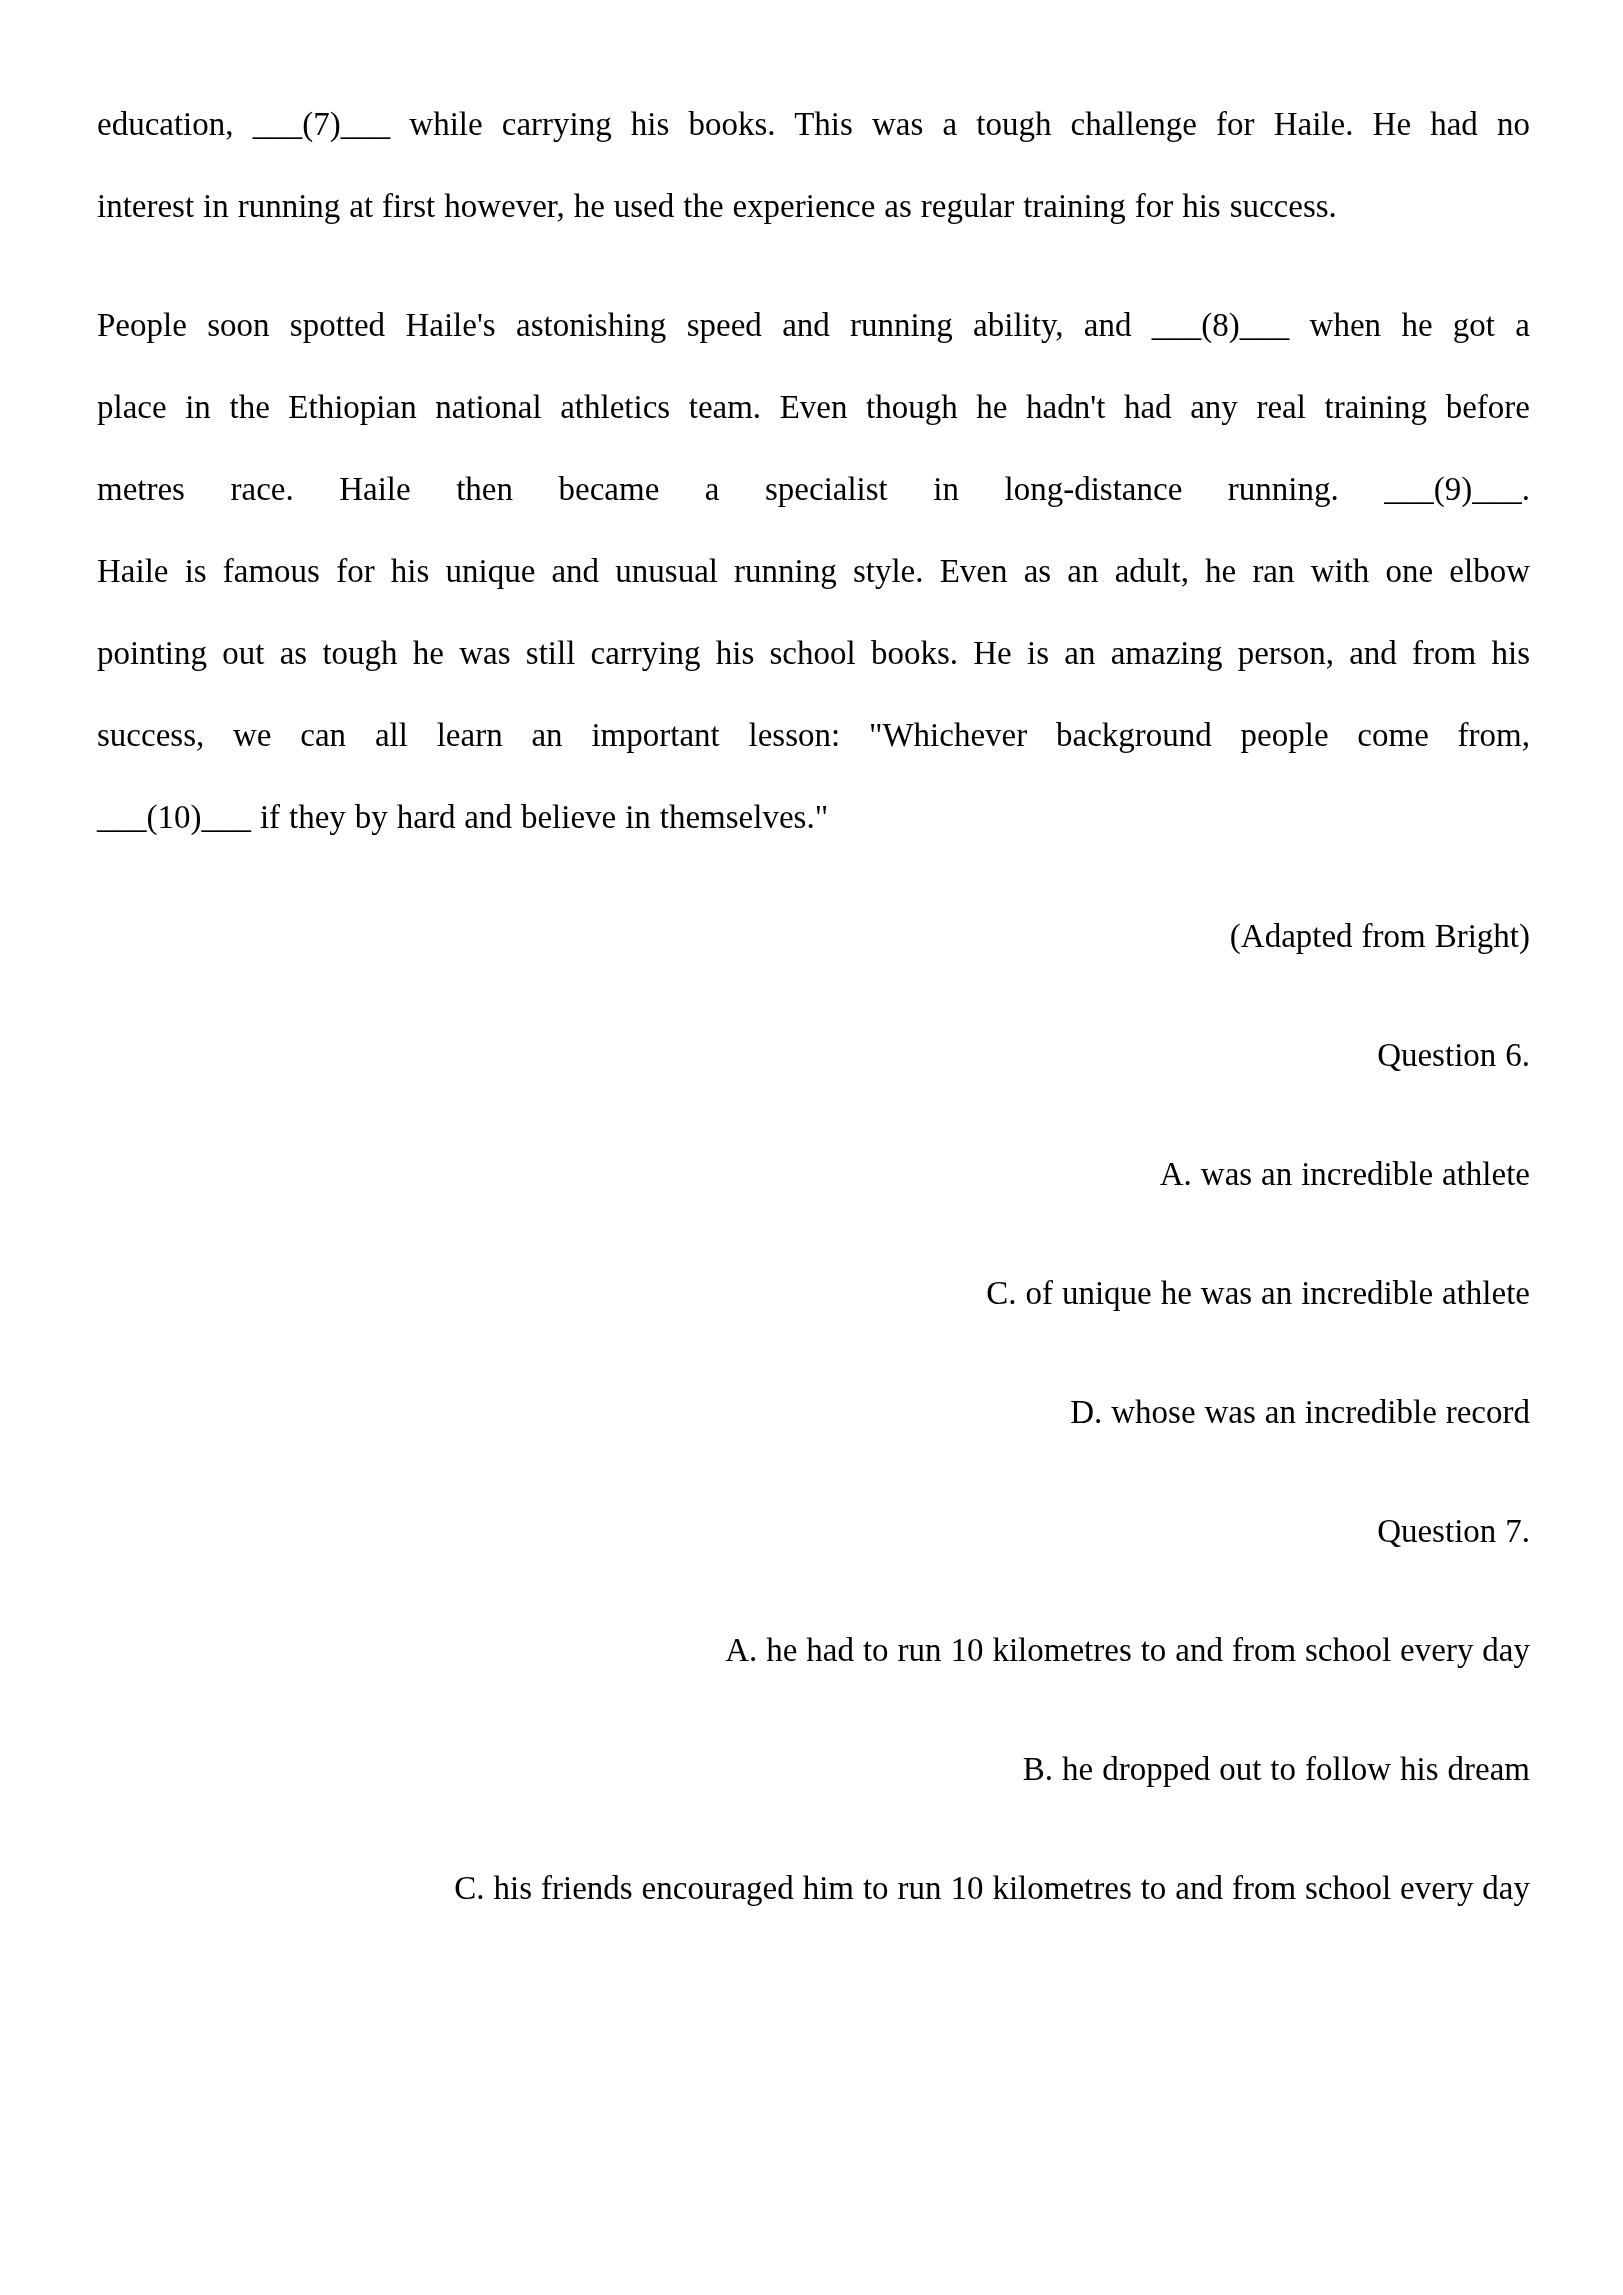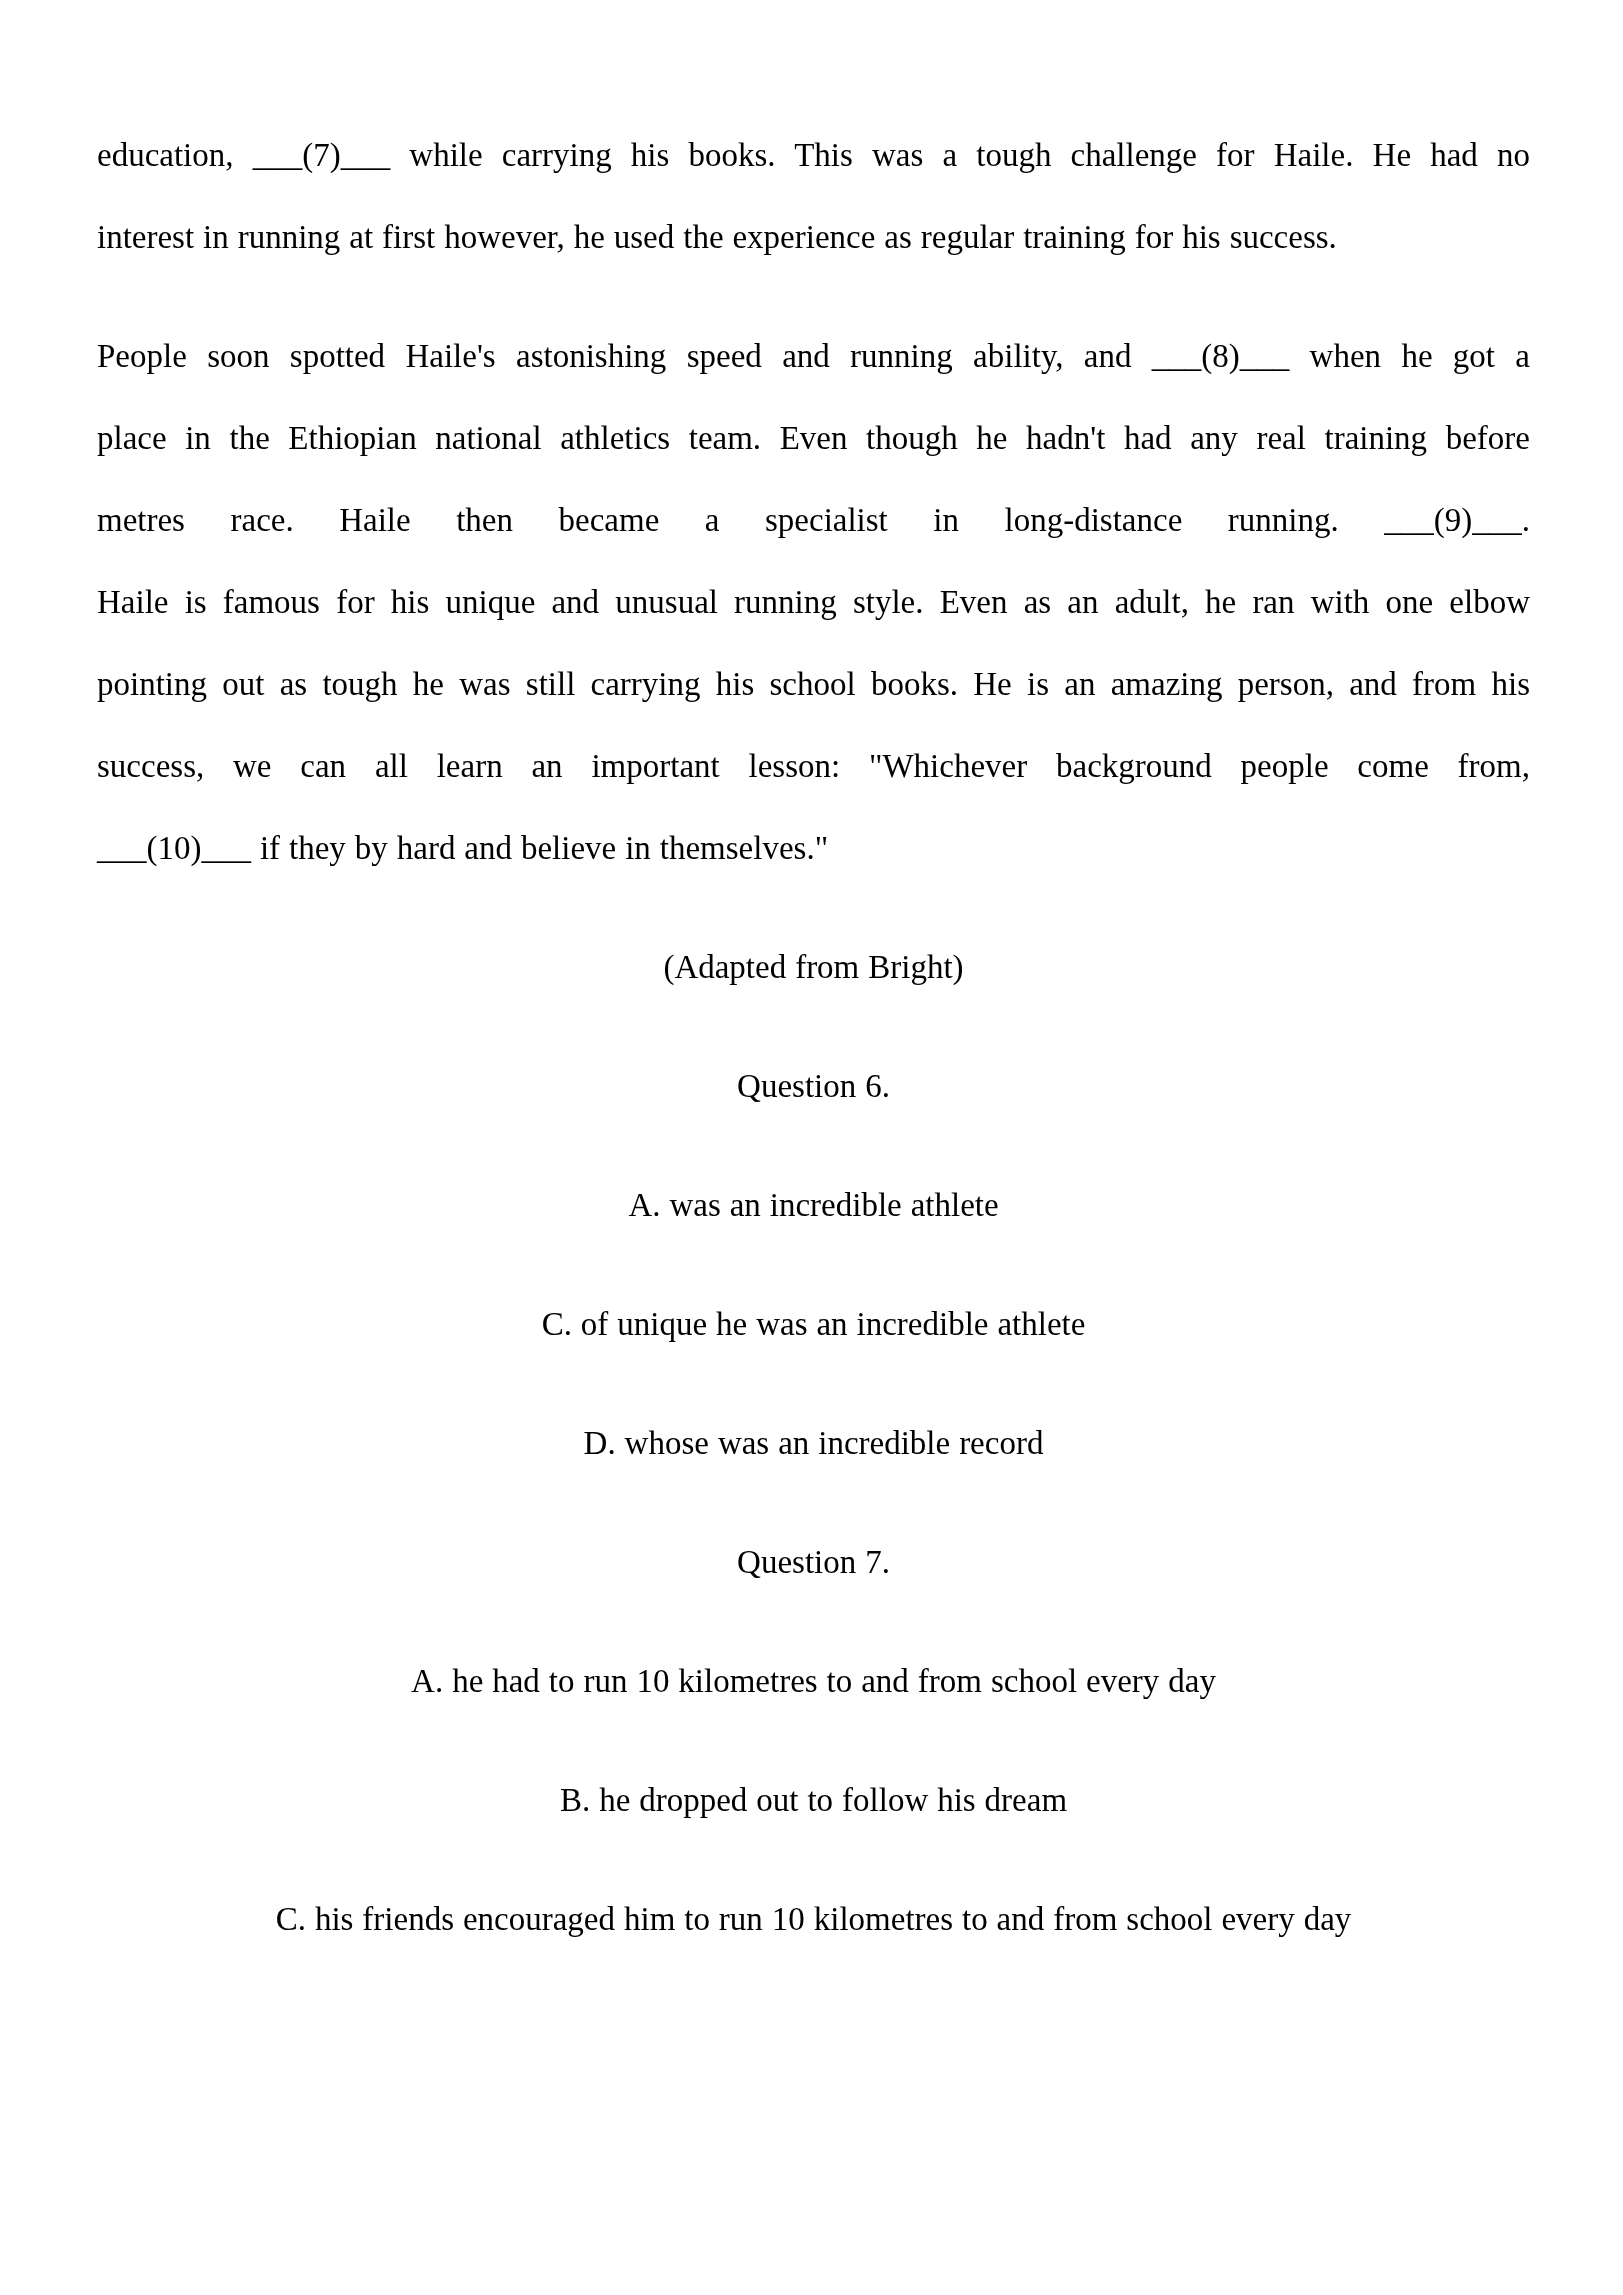--- a/index.html
+++ b/index.html
@@ -8,32 +8,32 @@
   }
   body {
     width: 1623px;
     height: 2295px;
     background: #ffffff;
     color: #000000;
     font-family: "Liberation Serif", "DejaVu Serif", serif;
     overflow: hidden;
   }
   .content {
-    padding: 114px 0 0 97px;
+    padding: 83px 0 0 97px;
   }
   .block {
     width: 1433px;
     font-size: 33px;
     line-height: 82px;
     margin: 0 0 37px 0;
     letter-spacing: 0;
     word-spacing: 0.7px;
   }
   .line {
-    text-align: center;
+    text-align: right;
     white-space: normal;
   }
   .justified .line {
     text-align: justify;
     text-align-last: justify;
   }
   .justified .line.last {
     text-align-last: left;
   }
 </style>

